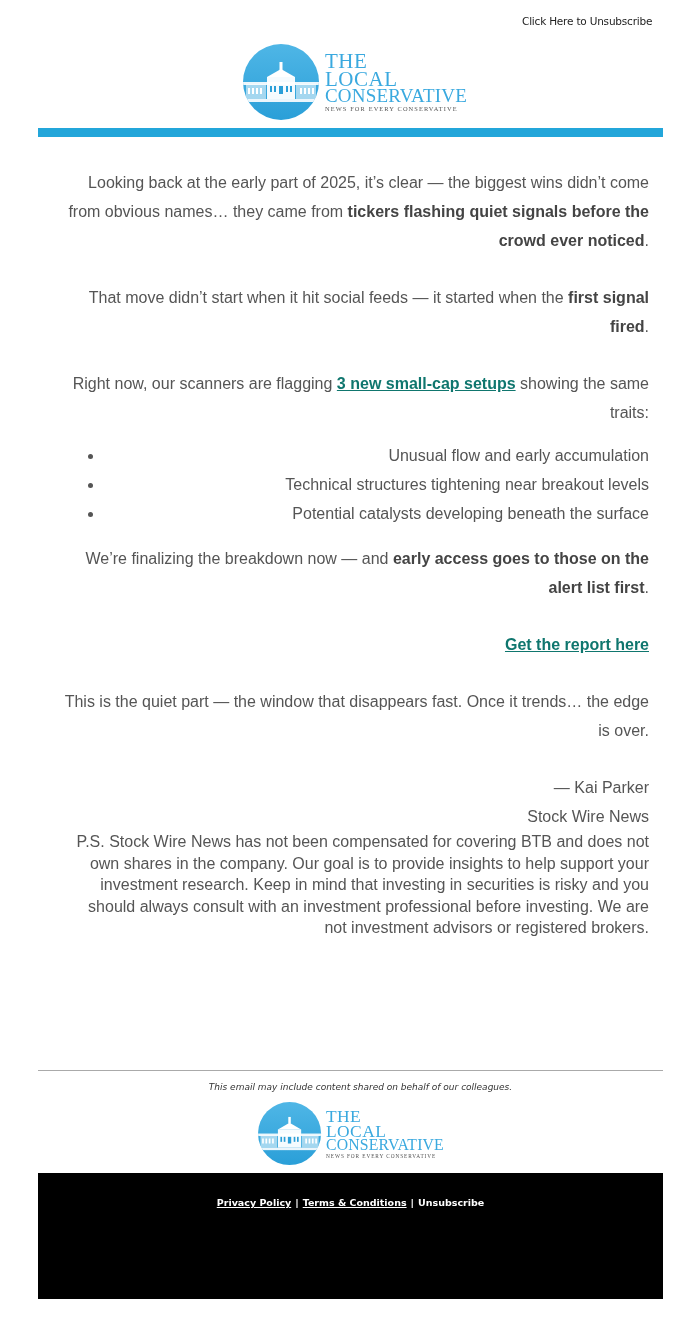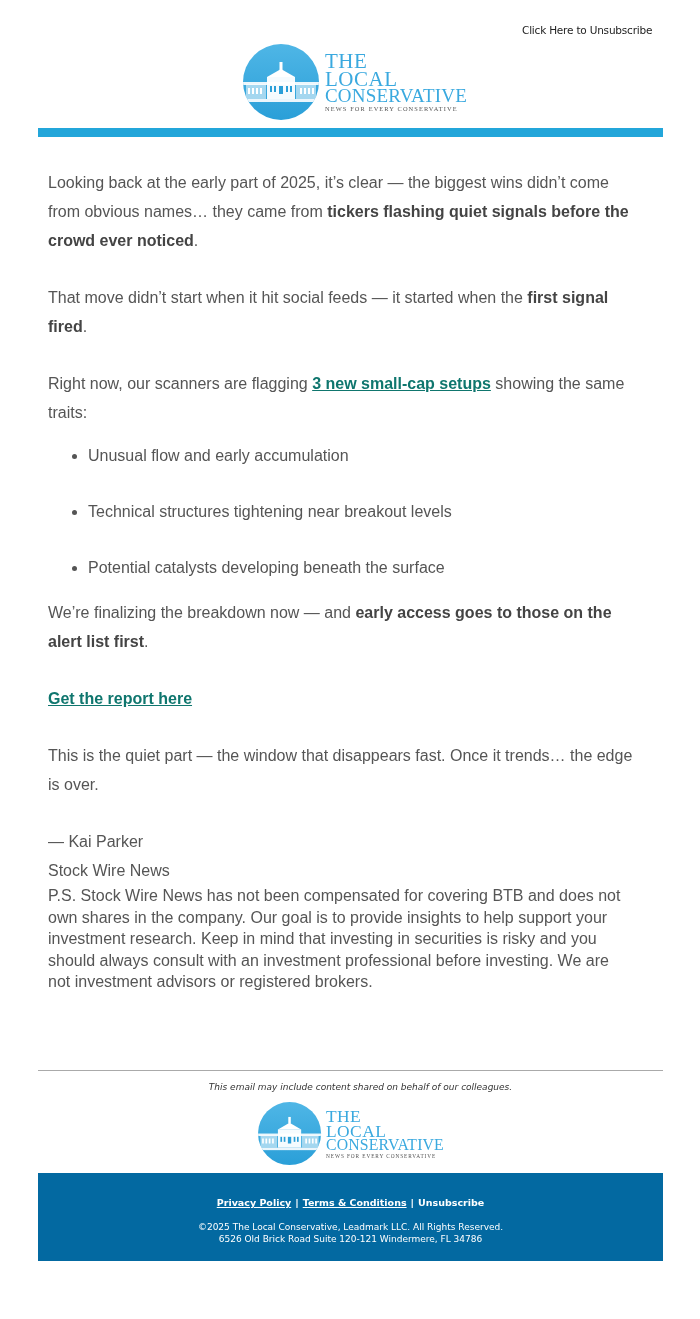--- a/index.html
+++ b/index.html
@@ -1,52 +1,52 @@
 <!DOCTYPE html>
 <html><head>
   <meta charset="utf-8">
   <style>
     * { box-sizing: border-box; margin: 0; padding: 0; }
     html, body { width: 700px; height: 1319px; background: #ffffff; overflow: hidden; }
     body { font-family: "Liberation Sans", sans-serif; color: #555555; position: relative; }
 
     .top-unsub {
-      position: absolute; left: 522px; top: 24px;
+      position: absolute; left: 522px; top: 15px;
       font-family: "DejaVu Sans", sans-serif; font-size: 10.5px; color: #222;
       text-decoration: none; letter-spacing: -0.2px;
     }
 
     .logo { position: absolute; display: flex; align-items: center; }
     .logo .emblem { width: 76px; height: 76px; border-radius: 50%; background: linear-gradient(180deg, #4fb6e6 0%, #2a9fd8 100%); position: relative; overflow: hidden; flex: none; }
     .logo .emblem svg { position: absolute; left: 0; top: 0; }
     .logo .words { margin-left: 6px; font-family: "Liberation Serif", serif; color: #3aa9df; line-height: 0.86; }
     .logo .w1 { font-size: 21px; letter-spacing: 0.5px; }
     .logo .w2 { font-size: 21px; letter-spacing: 0.5px; }
     .logo .w3 { font-size: 19px; letter-spacing: 0.2px; }
     .logo .tag { font-size: 6.4px; color: #555; letter-spacing: 1.1px; margin-top: 2px; font-family: "Liberation Serif", serif; }
 
     .logo-top { left: 243px; top: 44px; }
     .logo-bottom { left: 258px; top: 1102px; transform: scale(0.83); transform-origin: left top; }
 
     .header-bar { position: absolute; left: 38px; top: 128px; width: 625px; height: 9px; background: #23a6da; }
 
-    .content { position: absolute; left: 48px; top: 168px; width: 585px; font-size: 16px; line-height: 29px; color: #555; }
+    .content { position: absolute; left: 64px; top: 168px; width: 585px; font-size: 16px; line-height: 29px; color: #555; text-align: right; }
     .content p { margin: 0 0 28px 0; }
     .content b { color: #444; }
     .content a { color: #0f766e; font-weight: bold; text-decoration: underline; }
     .content ul { margin: -14px 0 16px 40px; list-style: disc; }
-    .content ul li { line-height: 29px; margin-top: 27px; }
+    .content ul li { line-height: 29px; }
     .sig1 { margin-top: 18px; margin-bottom: 0 !important; }
     .sig2 { margin-bottom: 0 !important; }
     .disclaimer { font-size: 16px; line-height: 21.5px; color: #555; margin-top: 0; }
 
     .footer-rule { position: absolute; left: 38px; top: 1070px; width: 625px; height: 1px; background: #aaaaaa; }
     .footer-note { position: absolute; left: 48px; top: 1082px; width: 625px; text-align: center; font-family: "DejaVu Sans", sans-serif; font-style: italic; font-size: 9px; color: #333; }
 
-    .footer-band { position: absolute; left: 38px; top: 1173px; width: 625px; height: 88px; background: #0369a1; color: #fff; text-align: center; font-family: "DejaVu Sans", sans-serif; }
+    .footer-band { position: absolute; left: 38px; top: 1173px; width: 625px; height: 126px; background: #000000; color: #fff; text-align: center; font-family: "DejaVu Sans", sans-serif; }
     .footer-links { margin-top: 24px; font-size: 9.5px; font-weight: bold; }
     .footer-links a { color: #fff; text-decoration: underline; }
     .footer-links .sep { margin: 0 4px; }
     .footer-links .plain { text-decoration: none; }
     .footer-copy { margin-top: 14px; font-size: 9px; line-height: 11.5px; }
   </style>
 </head>
 <body>
 
 <a class="top-unsub" href="#">Click Here to Unsubscribe</a>
@@ -154,17 +154,13 @@
     <div class="w2">LOCAL</div>
     <div class="w3">CONSERVATIVE</div>
     <div class="tag">NEWS FOR EVERY CONSERVATIVE</div>
   </div>
 </div>
 
 <div class="footer-band">
   <div class="footer-links">
     <a href="#">Privacy Policy</a><span class="sep">|</span><a href="#">Terms &amp; Conditions</a><span class="sep">|</span><a href="#" class="plain">Unsubscribe</a>
   </div>
-  <div class="footer-copy">
-    <div>©2025 The Local Conservative, Leadmark LLC. All Rights Reserved.</div>
-    <div>6526 Old Brick Road Suite 120-121 Windermere, FL 34786</div>
-  </div>
 </div>
 
 </body></html>

